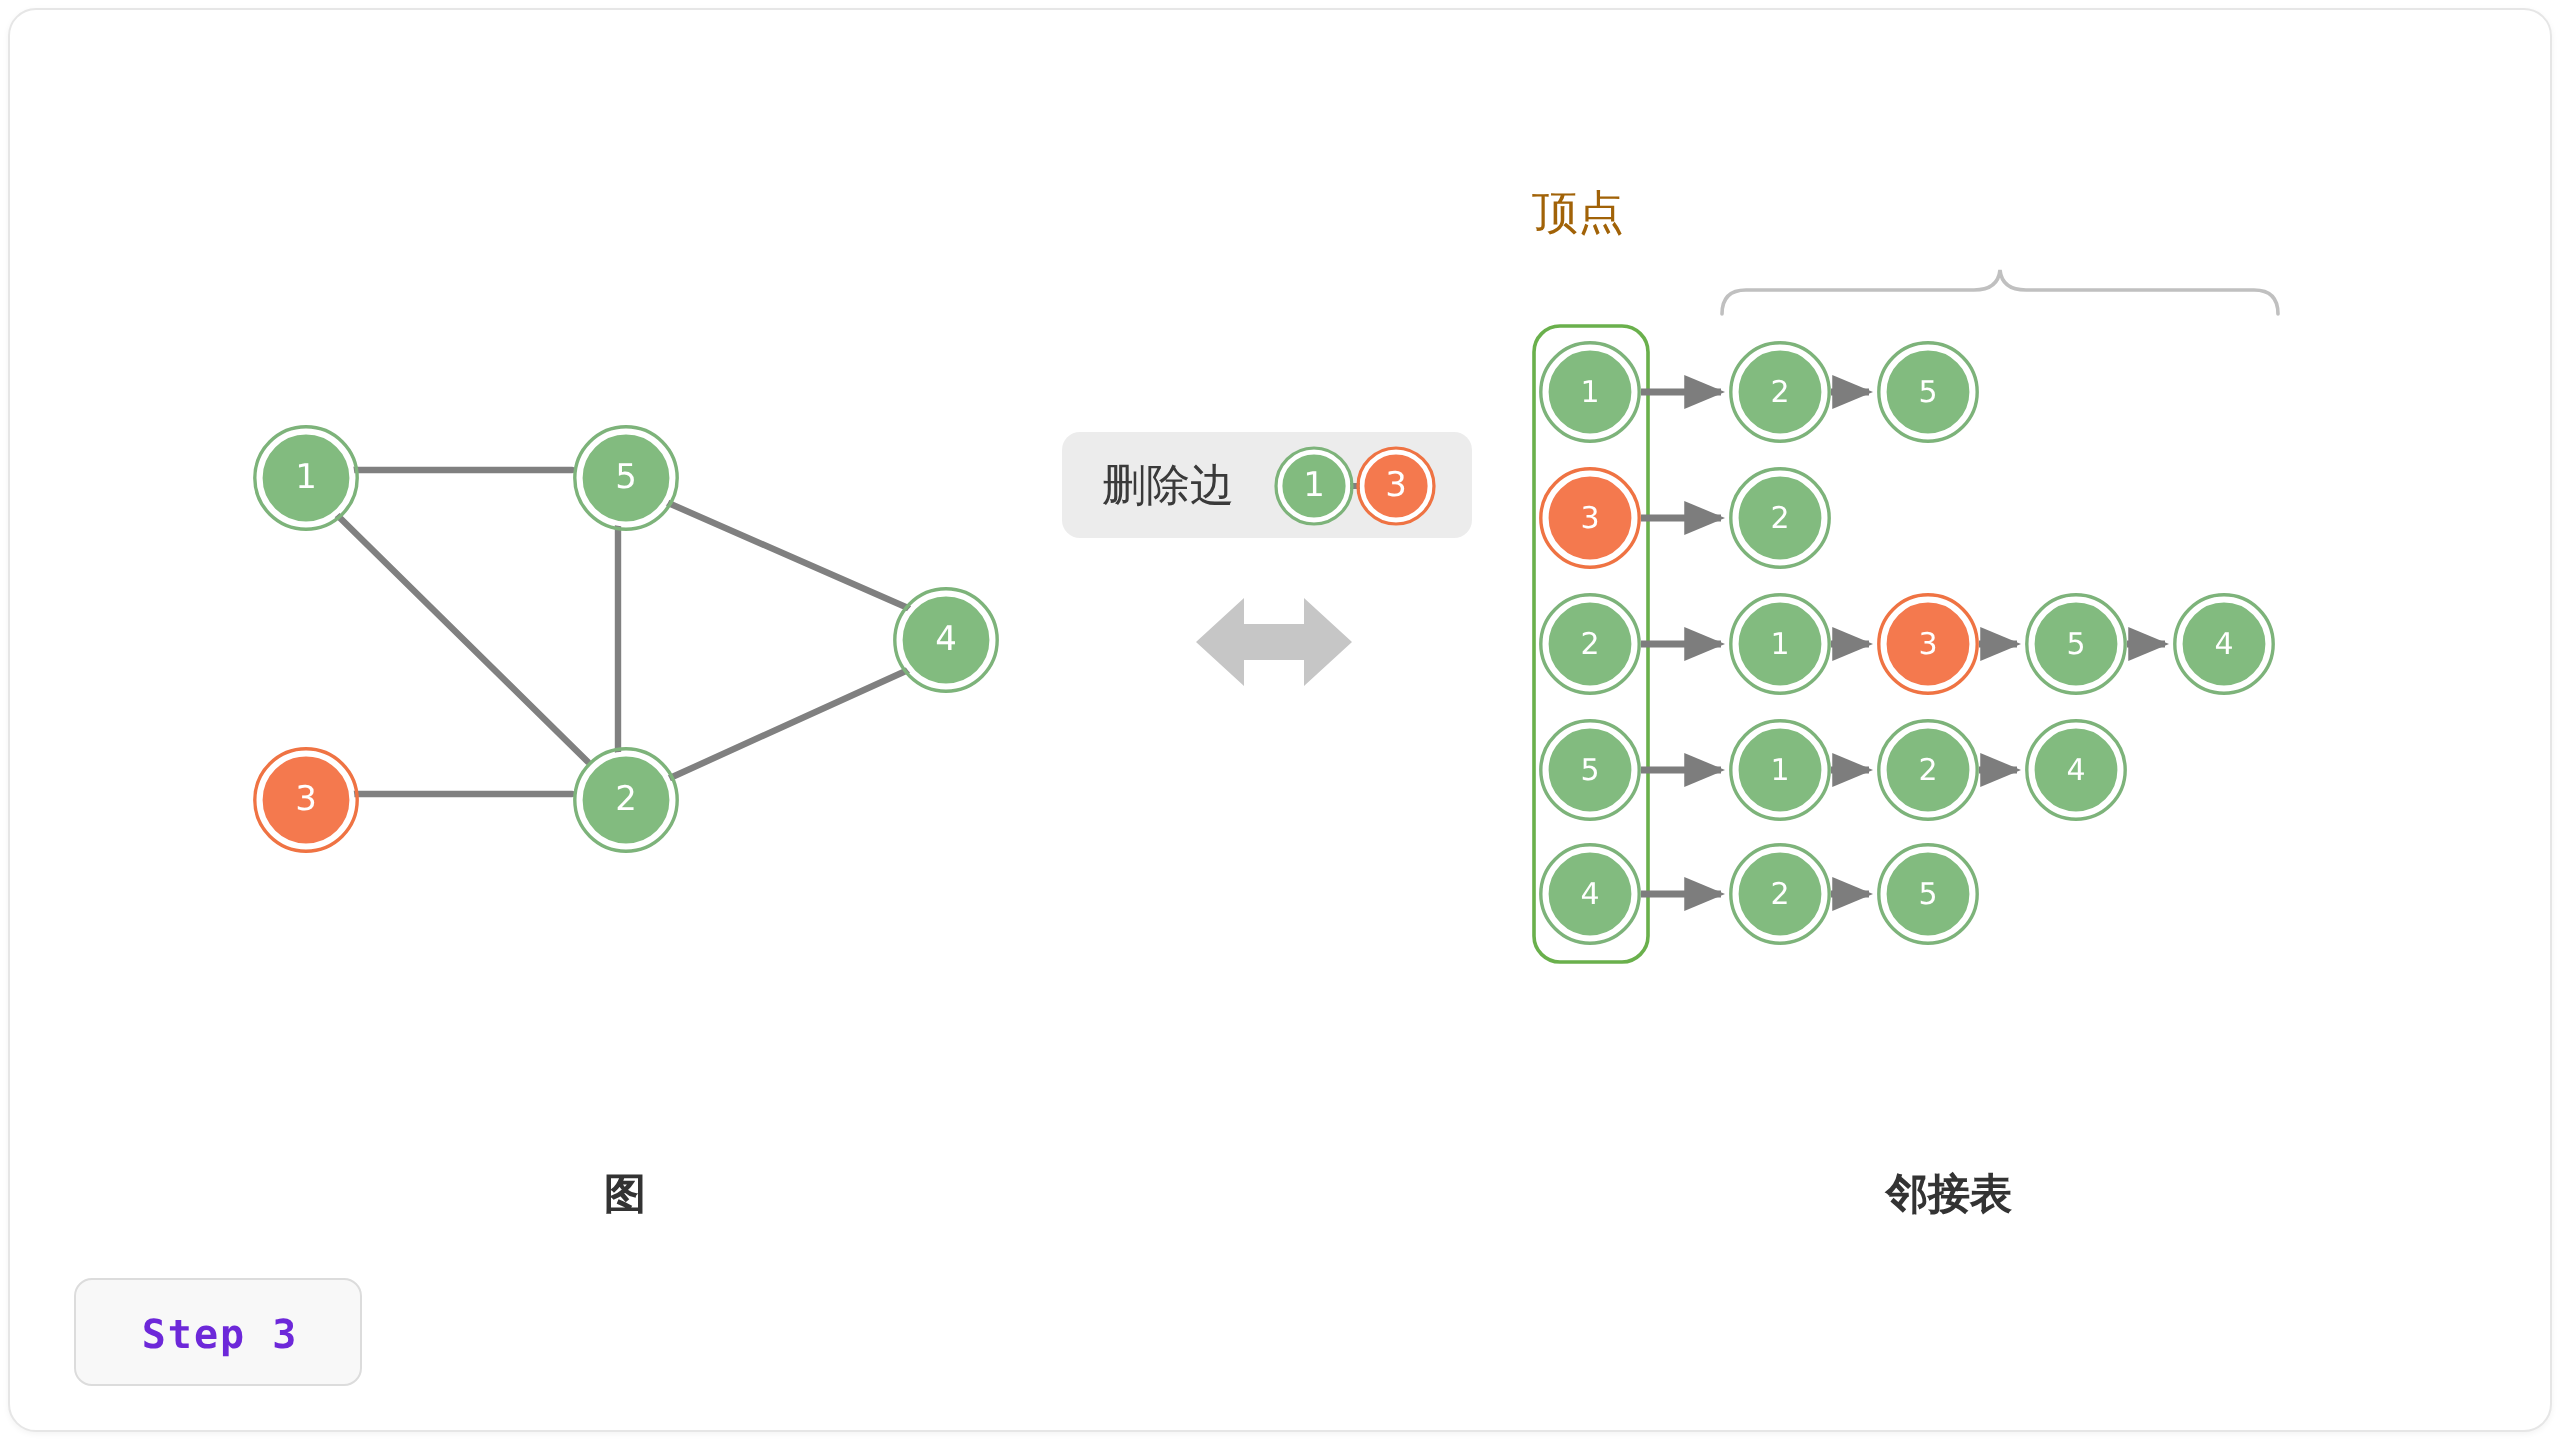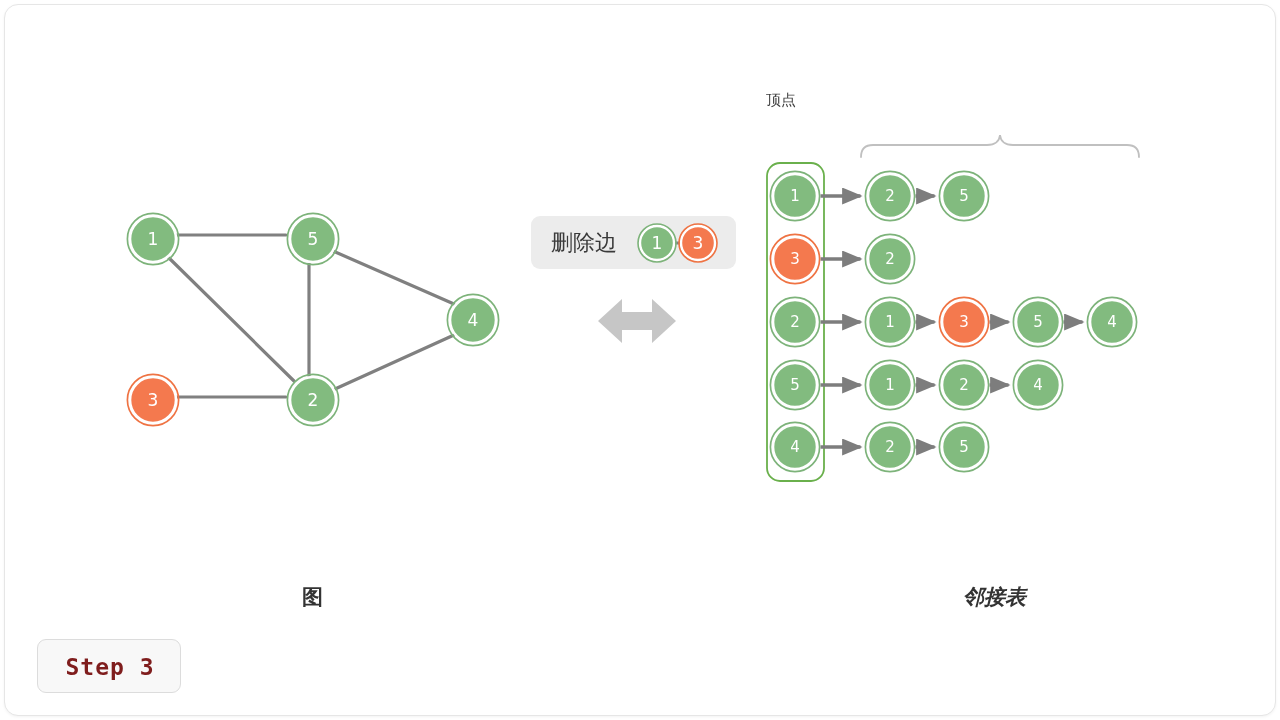--- a/index.html
+++ b/index.html
@@ -29,22 +29,22 @@
   
   #canvas {
     position: absolute;
     left: 0; top: 0;
     width: 1272px; height: 712px;
   }
 
   
   .hdr {
     position: absolute;
-    color: #404040;
-    font-size: 15px;
+    color: #a16207;
+    font-size: 23px;
     font-family: "DejaVu Sans", "Liberation Sans", sans-serif;
     white-space: nowrap;
   }
   .caption {
     position: absolute;
     color: #333333;
     font-size: 21px;
     font-weight: bold;
     font-family: "DejaVu Sans", "Liberation Sans", sans-serif;
     white-space: nowrap;
@@ -79,23 +79,23 @@
     border-radius: 9px;
     box-sizing: border-box;
   }
   #step-text {
     position: absolute;
     left: 0; top: 0;
     width: 144px; height: 54px;
     line-height: 54px;
     text-align: center;
     font-family: "DejaVu Sans Mono", "Liberation Mono", monospace;
-    font-size: 23px;
+    font-size: 20px;
     font-weight: bold;
-    color: #7f1d1d;
+    color: #6d28d9;
     letter-spacing: 1px;
   }
   .nodelabel {
     fill: #ffffff;
     font-family: "DejaVu Sans", "Liberation Sans", sans-serif;
     font-size: 17px;
     text-anchor: middle;
     dominant-baseline: central;
   }
   .nodelabel-sm {
@@ -279,19 +279,19 @@
       <circle cx="21" cy="27" r="17" fill="#82bb7f" stroke="#ffffff" stroke-width="2.4"></circle>
       <circle cx="21" cy="27" r="19" fill="none" stroke="#7db37a" stroke-width="1.6"></circle>
       <text class="nodelabel" x="21" y="27">1</text>
       <circle cx="62" cy="27" r="17" fill="#f4794e" stroke="#ffffff" stroke-width="2.4"></circle>
       <circle cx="62" cy="27" r="19" fill="none" stroke="#ef7343" stroke-width="1.6"></circle>
       <text class="nodelabel" x="62" y="27">3</text>
     </svg>
   </div>
 
   <div class="caption" style="left:297px; top:578px;">图</div>
-  <div class="caption" style="left:958px; top:578px;font-style:italic;">邻接表</div>
+  <div class="caption" style="left:938px; top:578px;">邻接表</div>
 
   <div id="step-badge">
     <div id="step-text">Step 3</div>
   </div>
 
 </div>
 
 </body></html>

